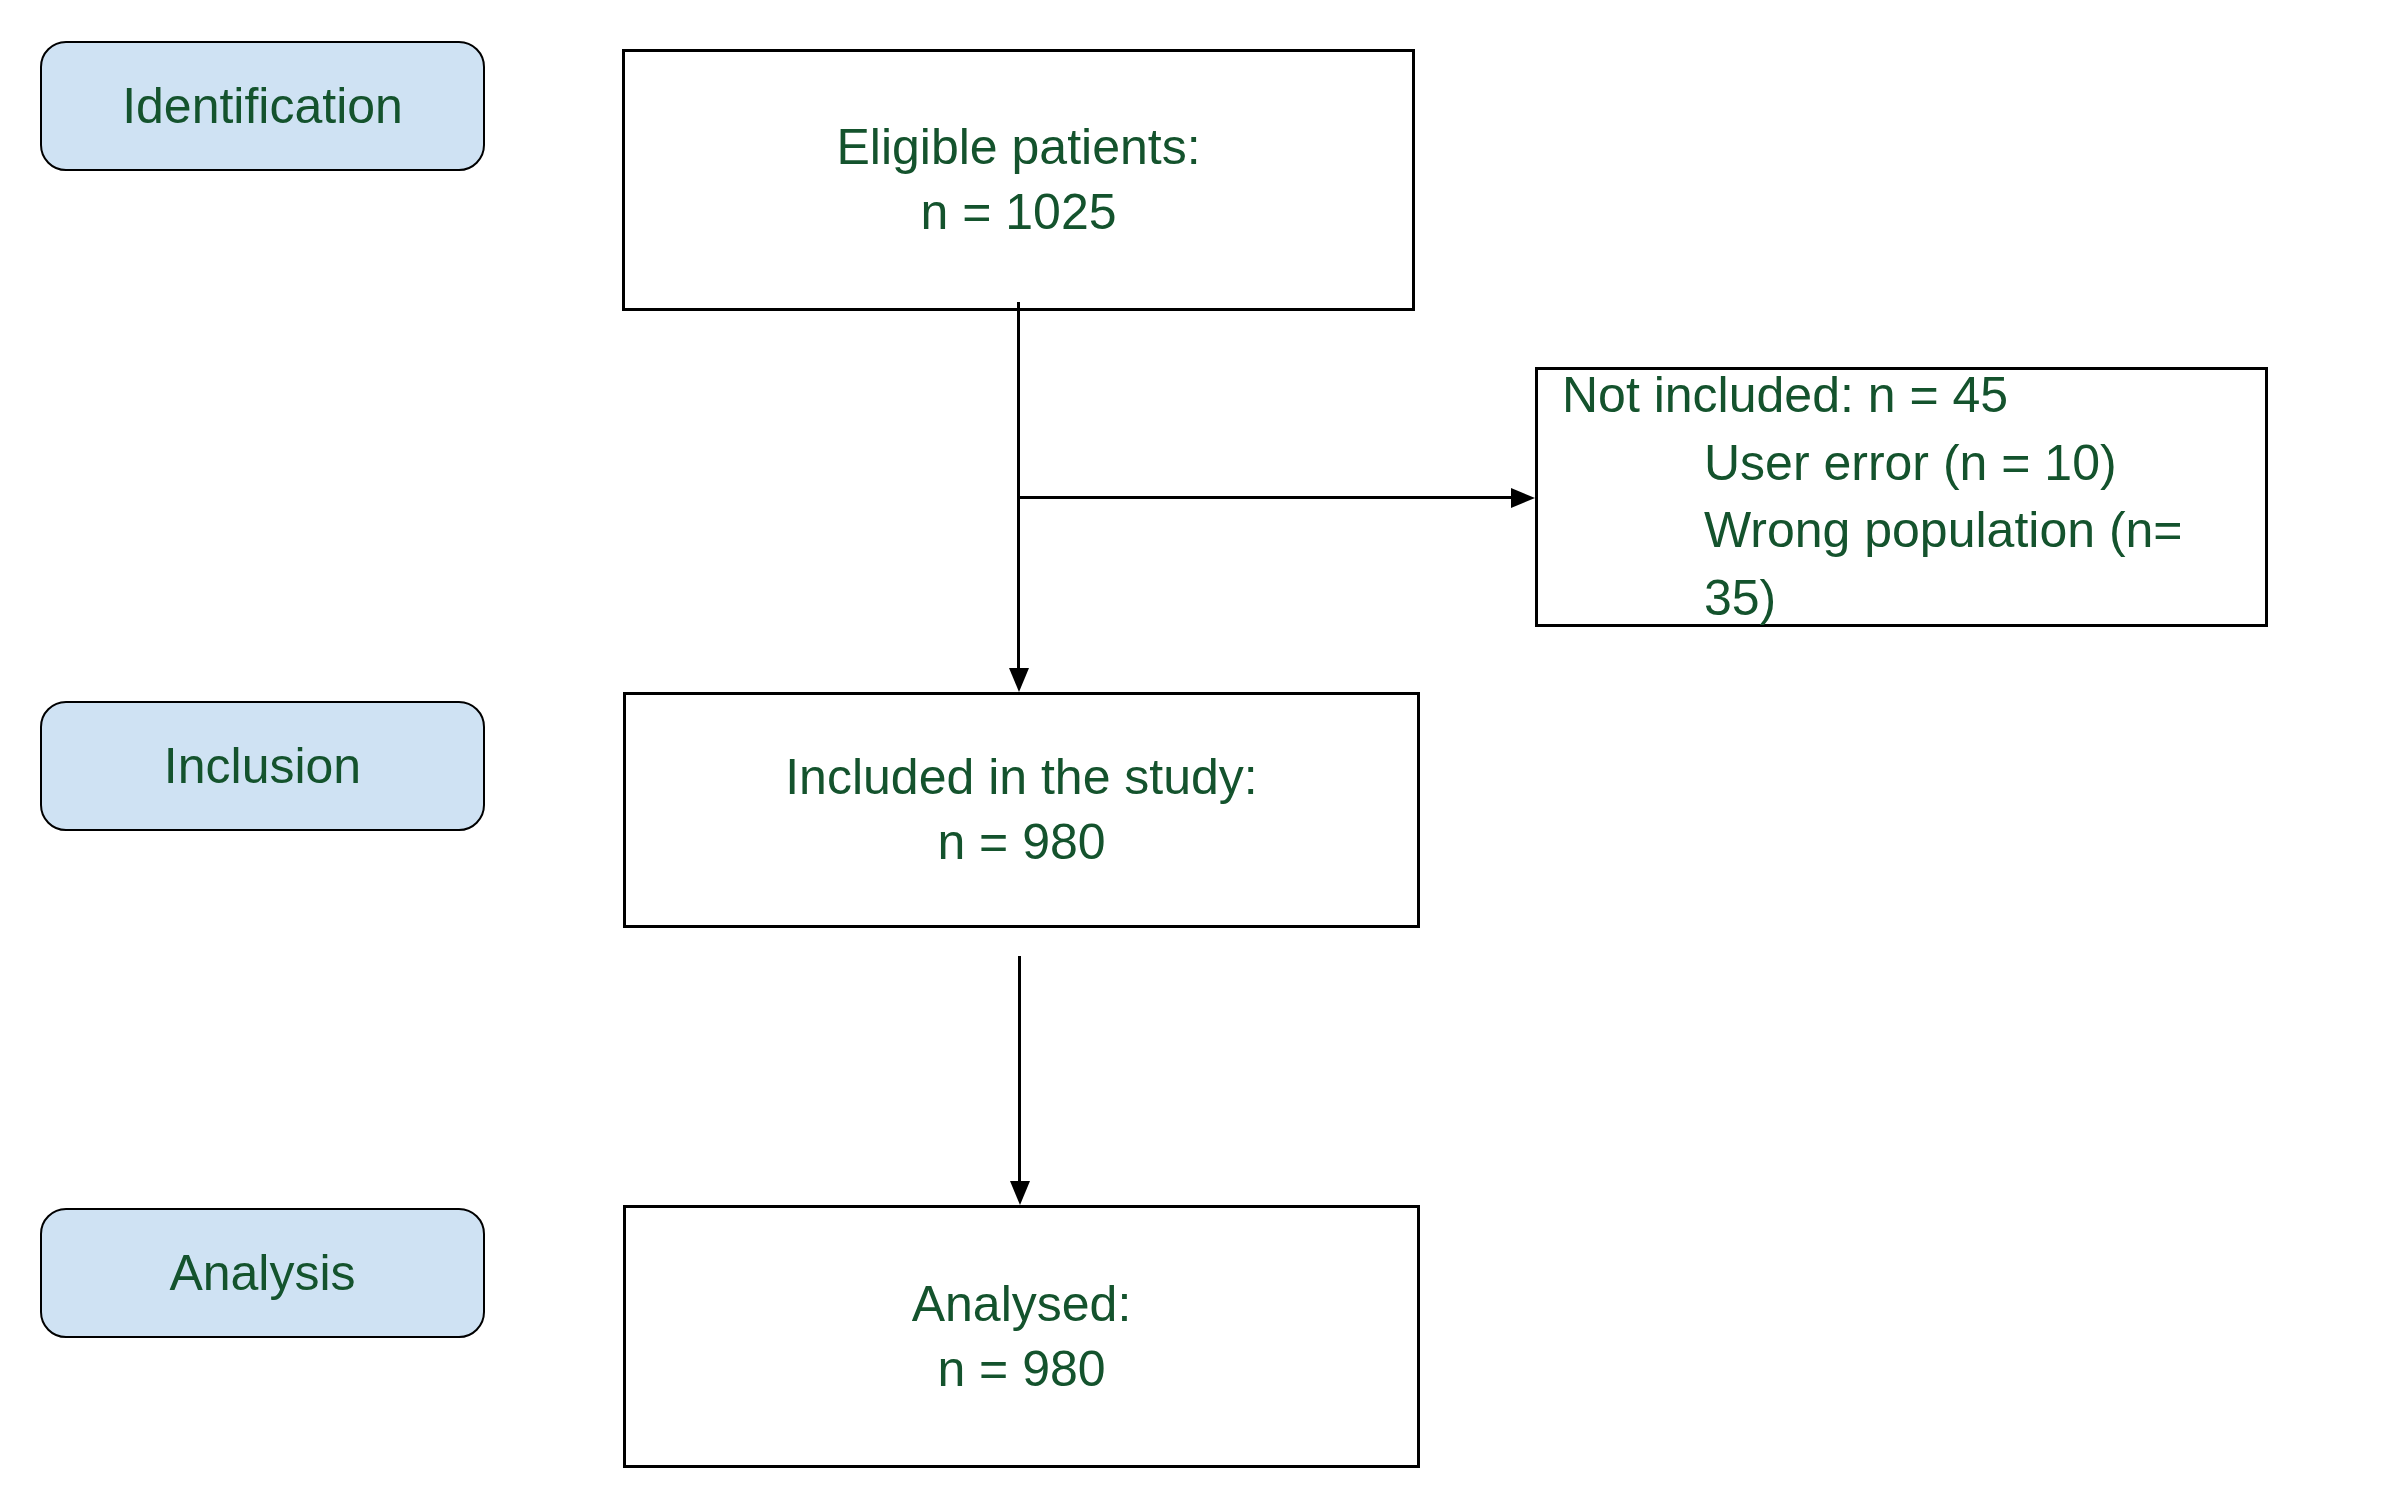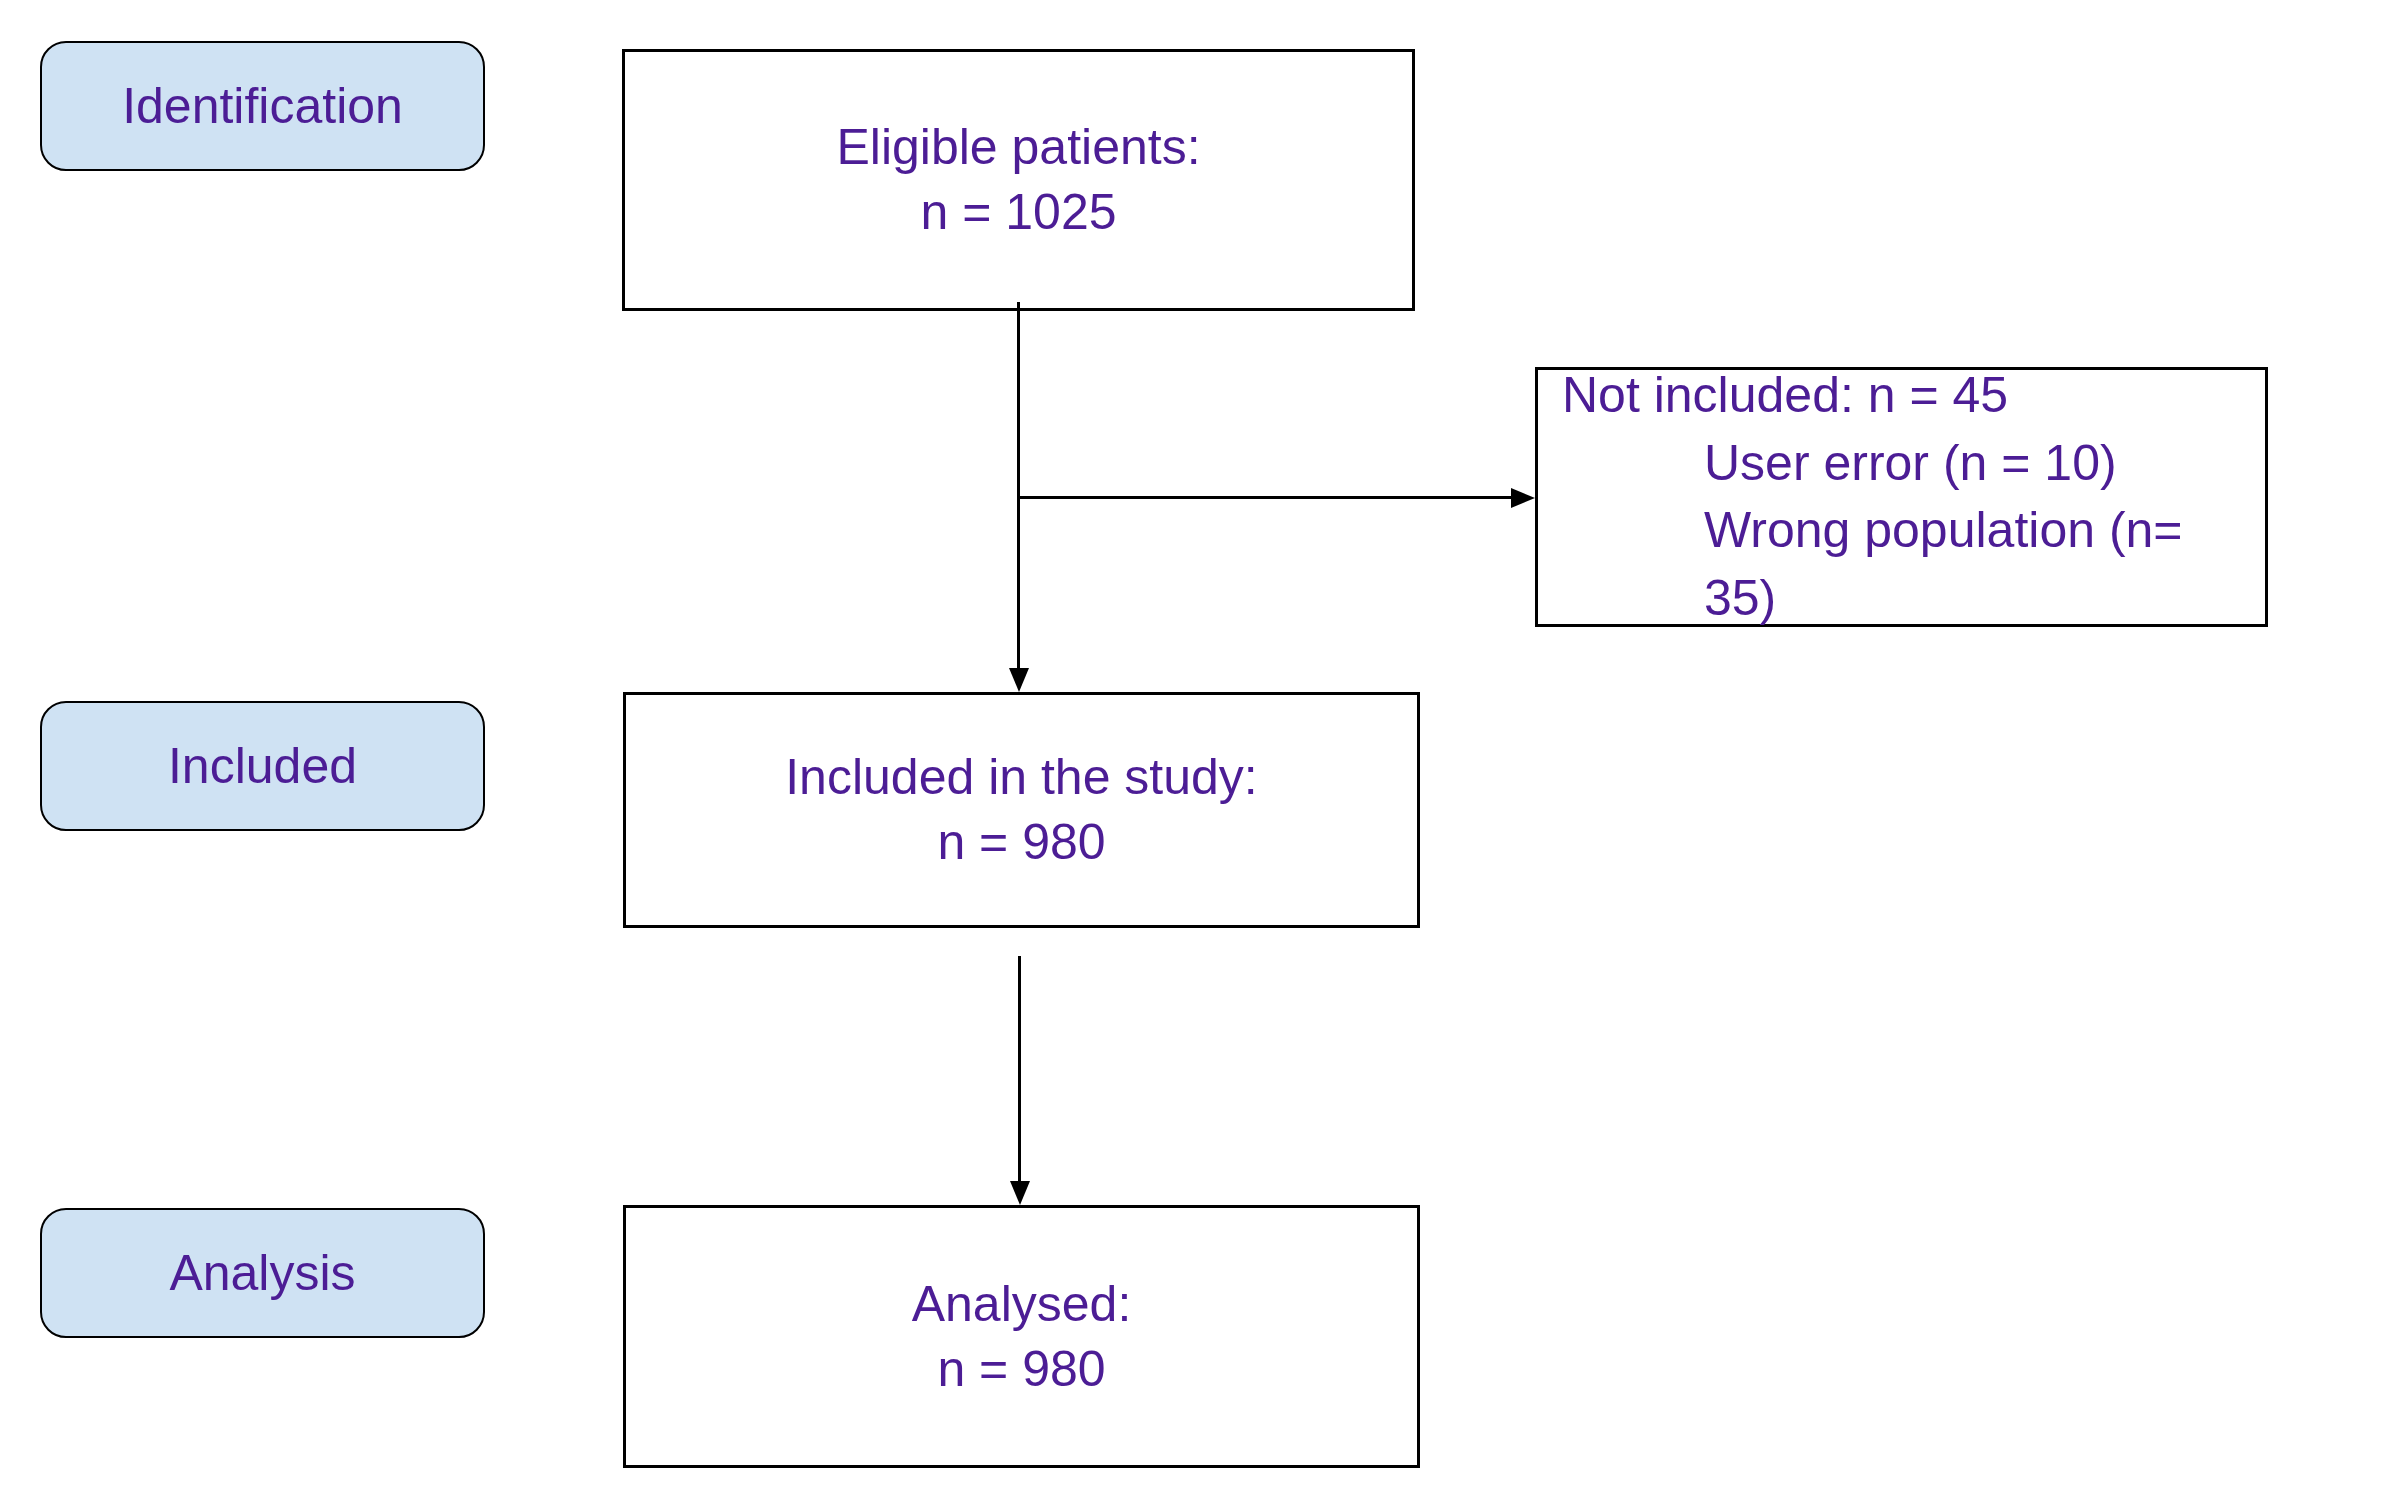--- a/index.html
+++ b/index.html
@@ -7,21 +7,21 @@
     padding: 0;
     background: #ffffff;
     font-family: "Liberation Sans", "DejaVu Sans", sans-serif;
   }
   .canvas {
     position: relative;
     width: 2401px;
     height: 1509px;
     background: #ffffff;
     overflow: hidden;
-    color: #4c1d95;
+    color: #14532d;
   }
 
   
   .stage {
     position: absolute;
     left: 40px;
     width: 445px;
     height: 130px;
     background: #cfe2f3;
     border: 2.8px solid #000000;
@@ -104,21 +104,21 @@
 </style>
 </head>
 <body>
 
 <div class="canvas">
 
   <div class="stage stage-identification">
     <span>Identification</span>
   </div>
   <div class="stage stage-inclusion">
-    <span>Included</span>
+    <span>Inclusion</span>
   </div>
   <div class="stage stage-analysis">
     <span>Analysis</span>
   </div>
 
   <div class="flowbox box-eligible">
     <div>Eligible patients:</div>
     <div>n = 1025</div>
   </div>
 

